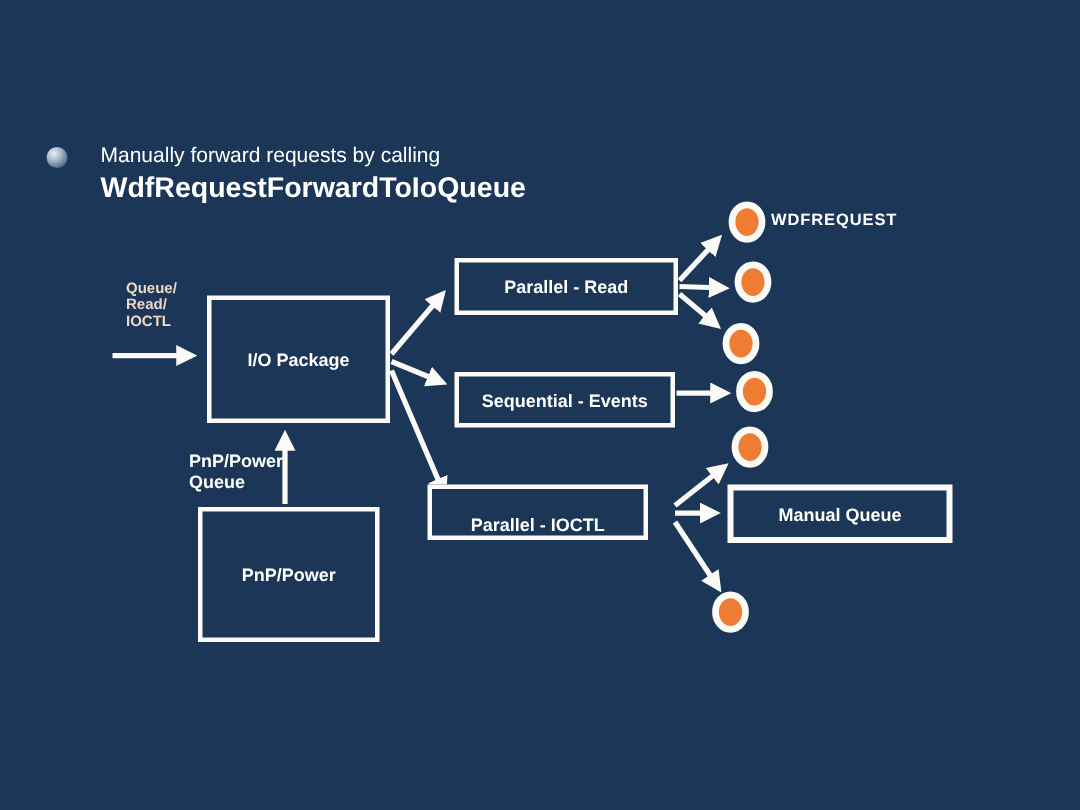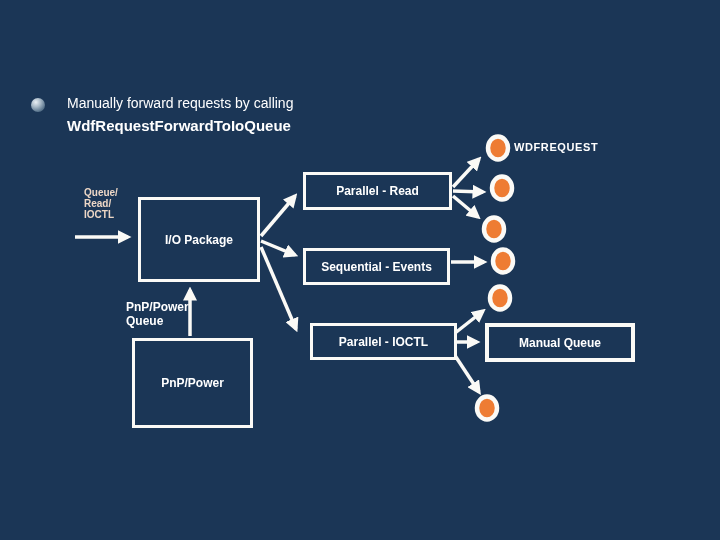--- a/index.html
+++ b/index.html
@@ -21,35 +21,35 @@
   .bullet-sphere{
     position:absolute; left:31px; top:98px; width:14px; height:14px;
     border-radius:50%;
     background:radial-gradient(circle at 35% 30%, #e9eff4 0%, #a9bac8 35%, #5d7890 70%, #3c546a 100%);
   }
   .bullet-text{
     position:absolute; left:67px; top:92px; width:480px;
     color:var(--white);
   }
   .bullet-line1{font-size:14px; line-height:23px; font-weight:normal;}
-  .bullet-line2{font-size:15px; line-height:21px; font-weight:bold;}
+  .bullet-line2{font-size:19px; line-height:21px; font-weight:bold;}
   .diagram-svg{position:absolute; left:0; top:0; z-index:1; pointer-events:none;}
   .diagram-svg .arrow{stroke:var(--line); stroke-width:3.5; fill:none;}
   .diagram-svg .req{fill:var(--orange); stroke:var(--line); stroke-width:4.5;}
   .diagram-svg .ah{fill:var(--line);}
   .box{
     position:absolute; z-index:2; box-sizing:border-box;
     border:3px solid var(--line); background:var(--bg);
     display:flex; align-items:center; justify-content:center;
     color:var(--white); font-size:12px; font-weight:bold; white-space:nowrap;
   }
   .box-io-package{left:138px; top:197px; width:122px; height:85px;}
   .box-parallel-read{left:303px; top:172px; width:149px; height:38px;}
   .box-sequential-write{left:303px; top:248px; width:147px; height:37px;}
-  .box-parallel-ioctl{left:310px; top:323px; width:147px; height:37px;}
+  .box-parallel-ioctl{left:285px; top:323px; width:147px; height:37px;align-items:flex-end;}
   .box-manual-queue{left:485px; top:323px; width:150px; height:39px; border-width:4px;}
   .box-pnp-power{left:132px; top:338px; width:121px; height:90px;}
   .side-label{
     position:absolute; z-index:2; color:var(--tan);
     font-size:10px; font-weight:bold; line-height:11px;
   }
   .label-read-write-ioctl{left:84px; top:187px;}
   .label-pnp-events{
     position:absolute; z-index:2; left:126px; top:301px;
     color:var(--white); font-size:12px; font-weight:bold; line-height:13.5px;

